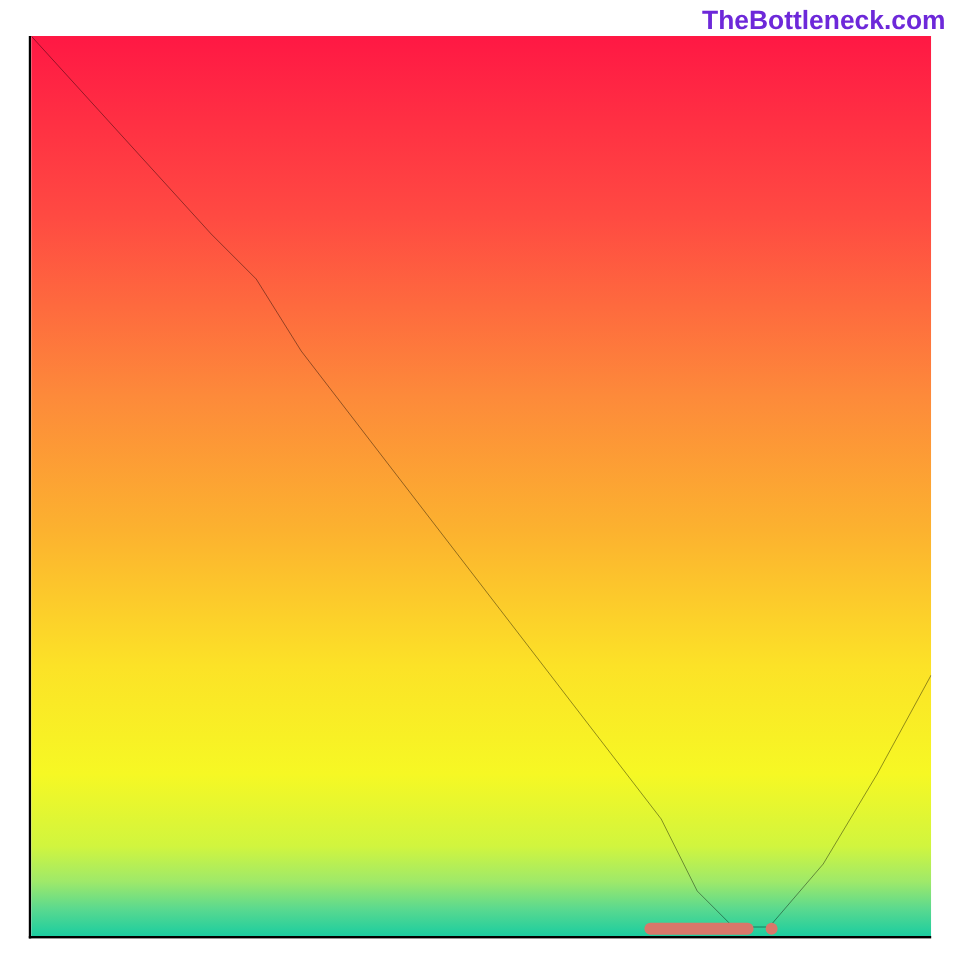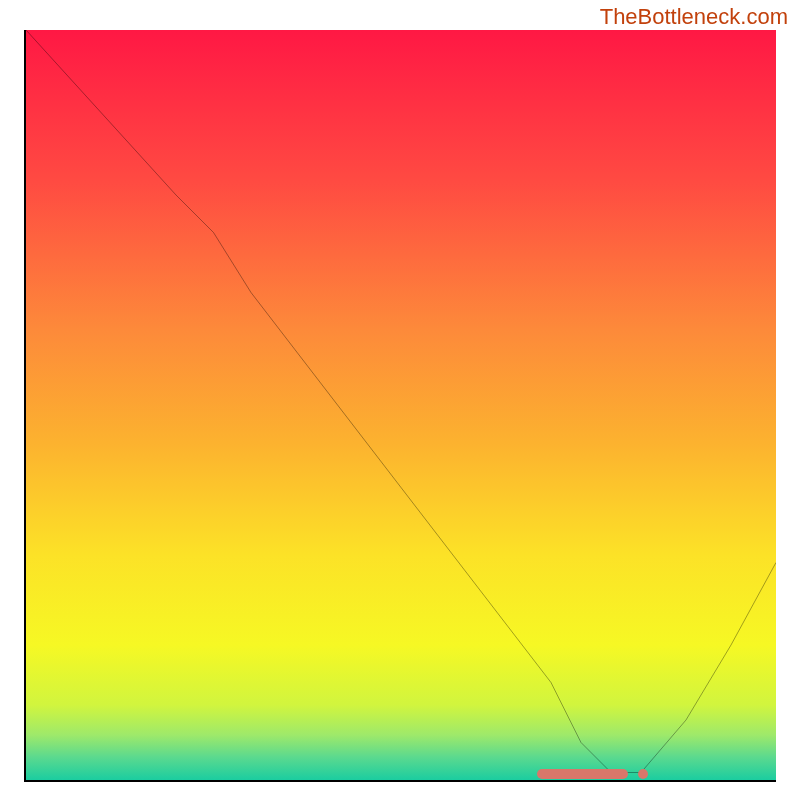--- a/index.html
+++ b/index.html
@@ -9,22 +9,22 @@
     background: #ffffff;
     font-family: Arial, sans-serif;
     position: relative;
     overflow: hidden;
   }
   .watermark {
     position: absolute;
     top: 4px;
     right: 12px;
     font-size: 22px;
-    font-weight: normal;
-    color: #c2410c;
+    font-weight: bold;
+    color: #6d28d9;
     z-index: 10;
   }
   .plot-area {
     position: absolute;
     left: 24px;
     top: 30px;
     width: 752px;
     height: 752px;
     border-left: 2px solid #000;
     border-bottom: 2px solid #000;

